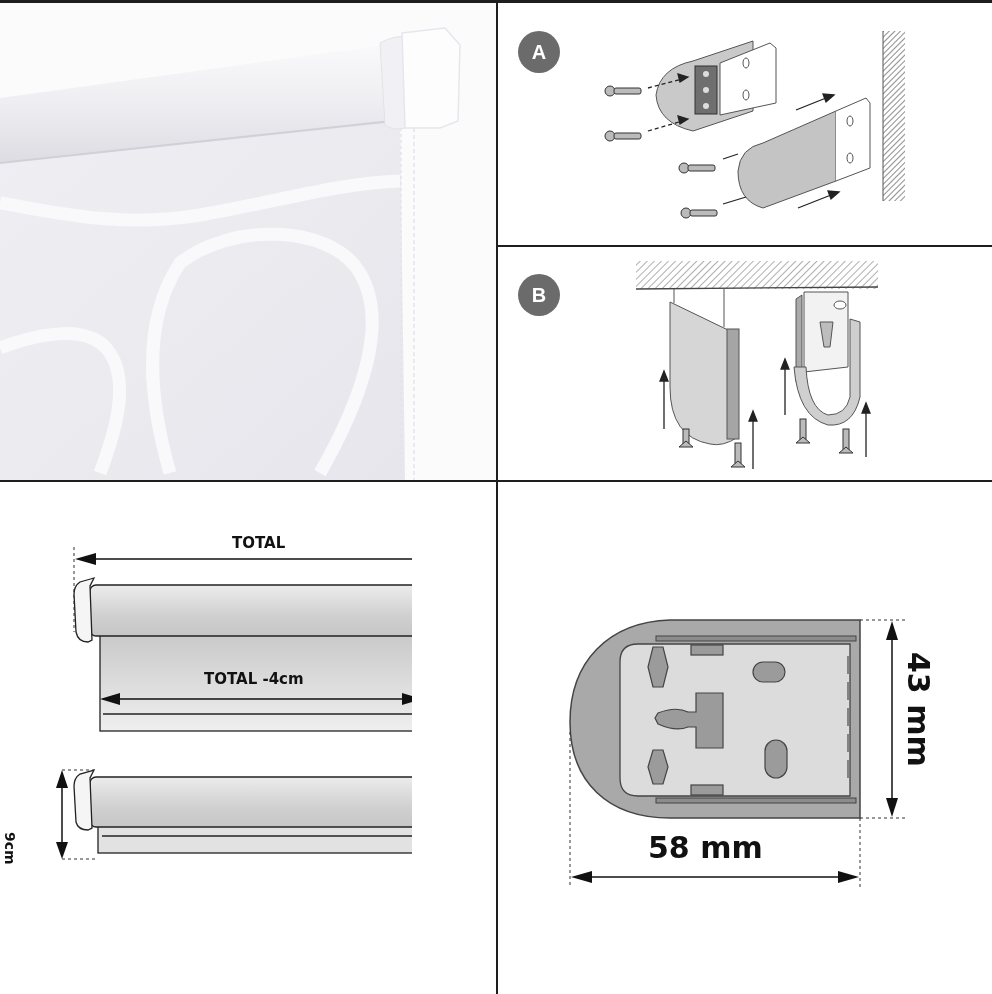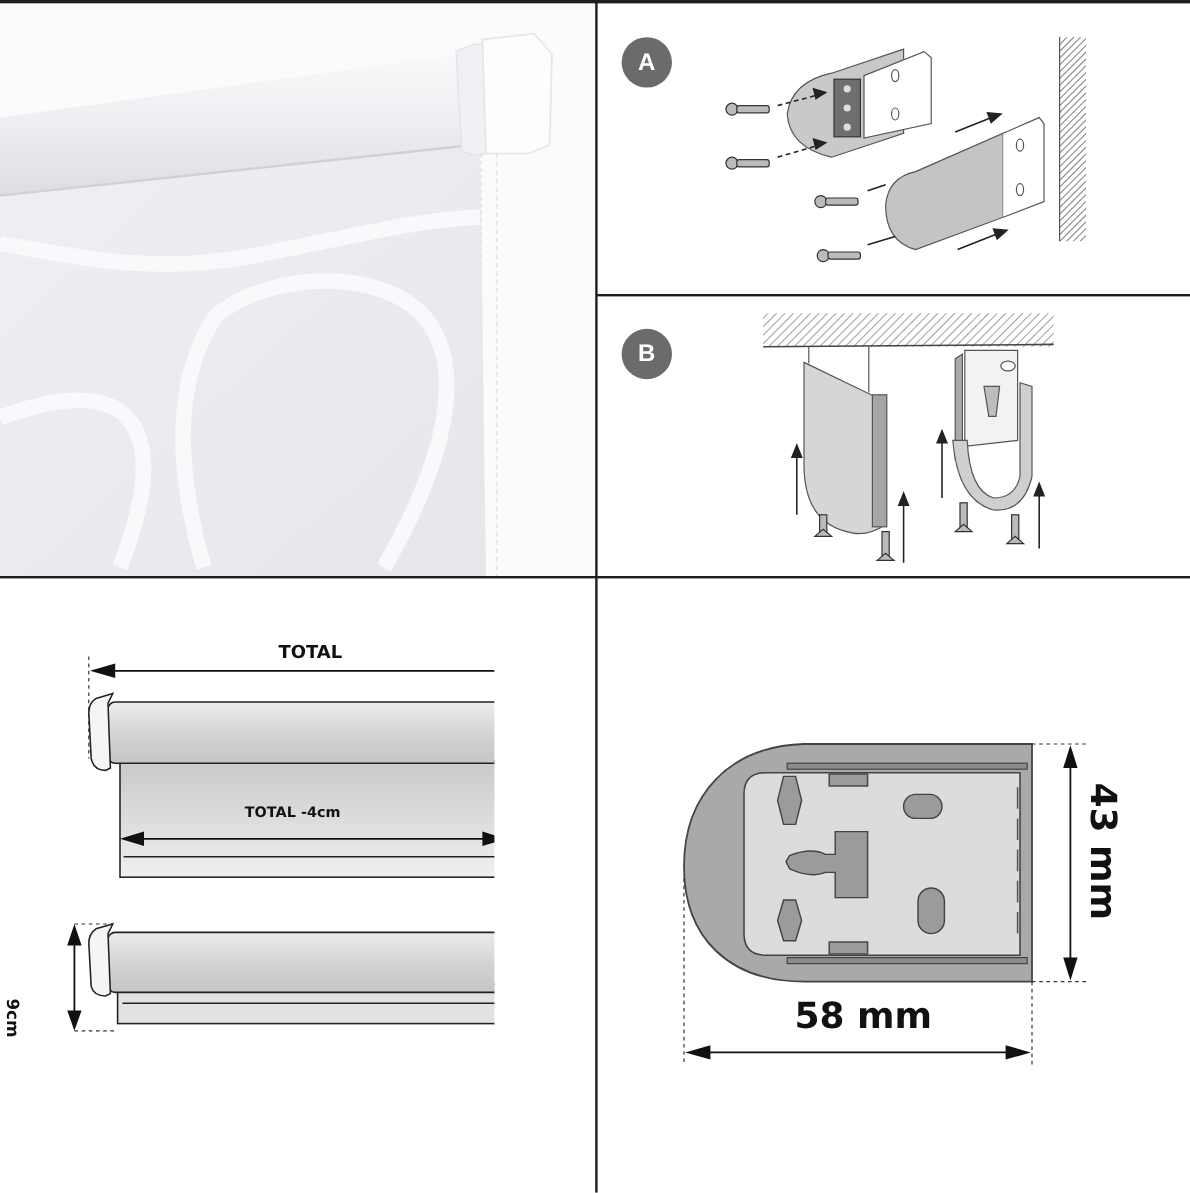--- a/index.html
+++ b/index.html
@@ -227,21 +227,21 @@
       <path d="M432,288 L440,290 Q447,296 447,306 L445,340 Q443,350 434,348 L432,348 Z" fill="#f5f5f5" stroke="#222" stroke-width="1.3"></path>
       <path d="M432,350 L432,420" stroke="#aaa" stroke-width="4" stroke-dasharray="3,2" fill="none"></path>
 
       <line x1="62" y1="288" x2="94" y2="288" stroke="#333" stroke-dasharray="3,3"></line>
       <line x1="62" y1="377" x2="98" y2="377" stroke="#333" stroke-dasharray="3,3"></line>
       <line x1="62" y1="300" x2="62" y2="366" stroke="#111" stroke-width="1.5"></line>
       <polygon points="62,288 56,306 68,306" fill="#111"></polygon>
       <polygon points="62,377 56,360 68,360" fill="#111"></polygon>
     </svg>
     <div class="lbl" style="left:232px; top:52px; font-size:15px;">TOTAL</div>
-    <div class="lbl" style="left:204px; top:188px; font-size:12px;">TOTAL -4cm</div>
+    <div class="lbl" style="left:204px; top:188px; font-size:15px;">TOTAL -4cm</div>
     <div class="lbl" style="left:18px; top:350px; font-size:14px; transform: rotate(90deg); transform-origin: left top;">9cm</div>
   </div>
 
   <div class="panel p-prof">
     <svg width="494" height="512" viewBox="0 0 494 512">
 
       <path d="M72,240 C72,180 110,140 172,138 L362,138 L362,336 L172,336 C110,336 72,300 72,240 Z" fill="#a9a9a9" stroke="#444" stroke-width="1.5"></path>
 
       <rect x="158" y="154" width="200" height="5" fill="#8c8c8c" stroke="#444"></rect>
       <rect x="158" y="316" width="200" height="5" fill="#8c8c8c" stroke="#444"></rect>
@@ -264,20 +264,20 @@
       <line x1="394" y1="152" x2="394" y2="322" stroke="#111" stroke-width="1.5"></line>
       <polygon points="394,139 388,158 400,158" fill="#111"></polygon>
       <polygon points="394,335 388,316 400,316" fill="#111"></polygon>
 
       <line x1="72" y1="250" x2="72" y2="406" stroke="#333" stroke-dasharray="3,3"></line>
       <line x1="362" y1="336" x2="362" y2="406" stroke="#333" stroke-dasharray="3,3"></line>
       <line x1="90" y1="395" x2="344" y2="395" stroke="#111" stroke-width="1.5"></line>
       <polygon points="73,395 94,389 94,401" fill="#111"></polygon>
       <polygon points="361,395 340,389 340,401" fill="#111"></polygon>
     </svg>
-    <div class="lbl" style="left:150px; top:348px; font-size:30px;margin-left:14px;">58 mm</div>
+    <div class="lbl" style="left:150px; top:348px; font-size:30px;">58 mm</div>
     <div class="lbl" style="left:438px; top:170px; font-size:30px; transform: rotate(90deg); transform-origin: left top;">43 mm</div>
   </div>
 
   <div class="vdiv"></div>
   <div class="hdiv-mid"></div>
   <div class="hdiv-ab"></div>
 </div>
 
 </body></html>

